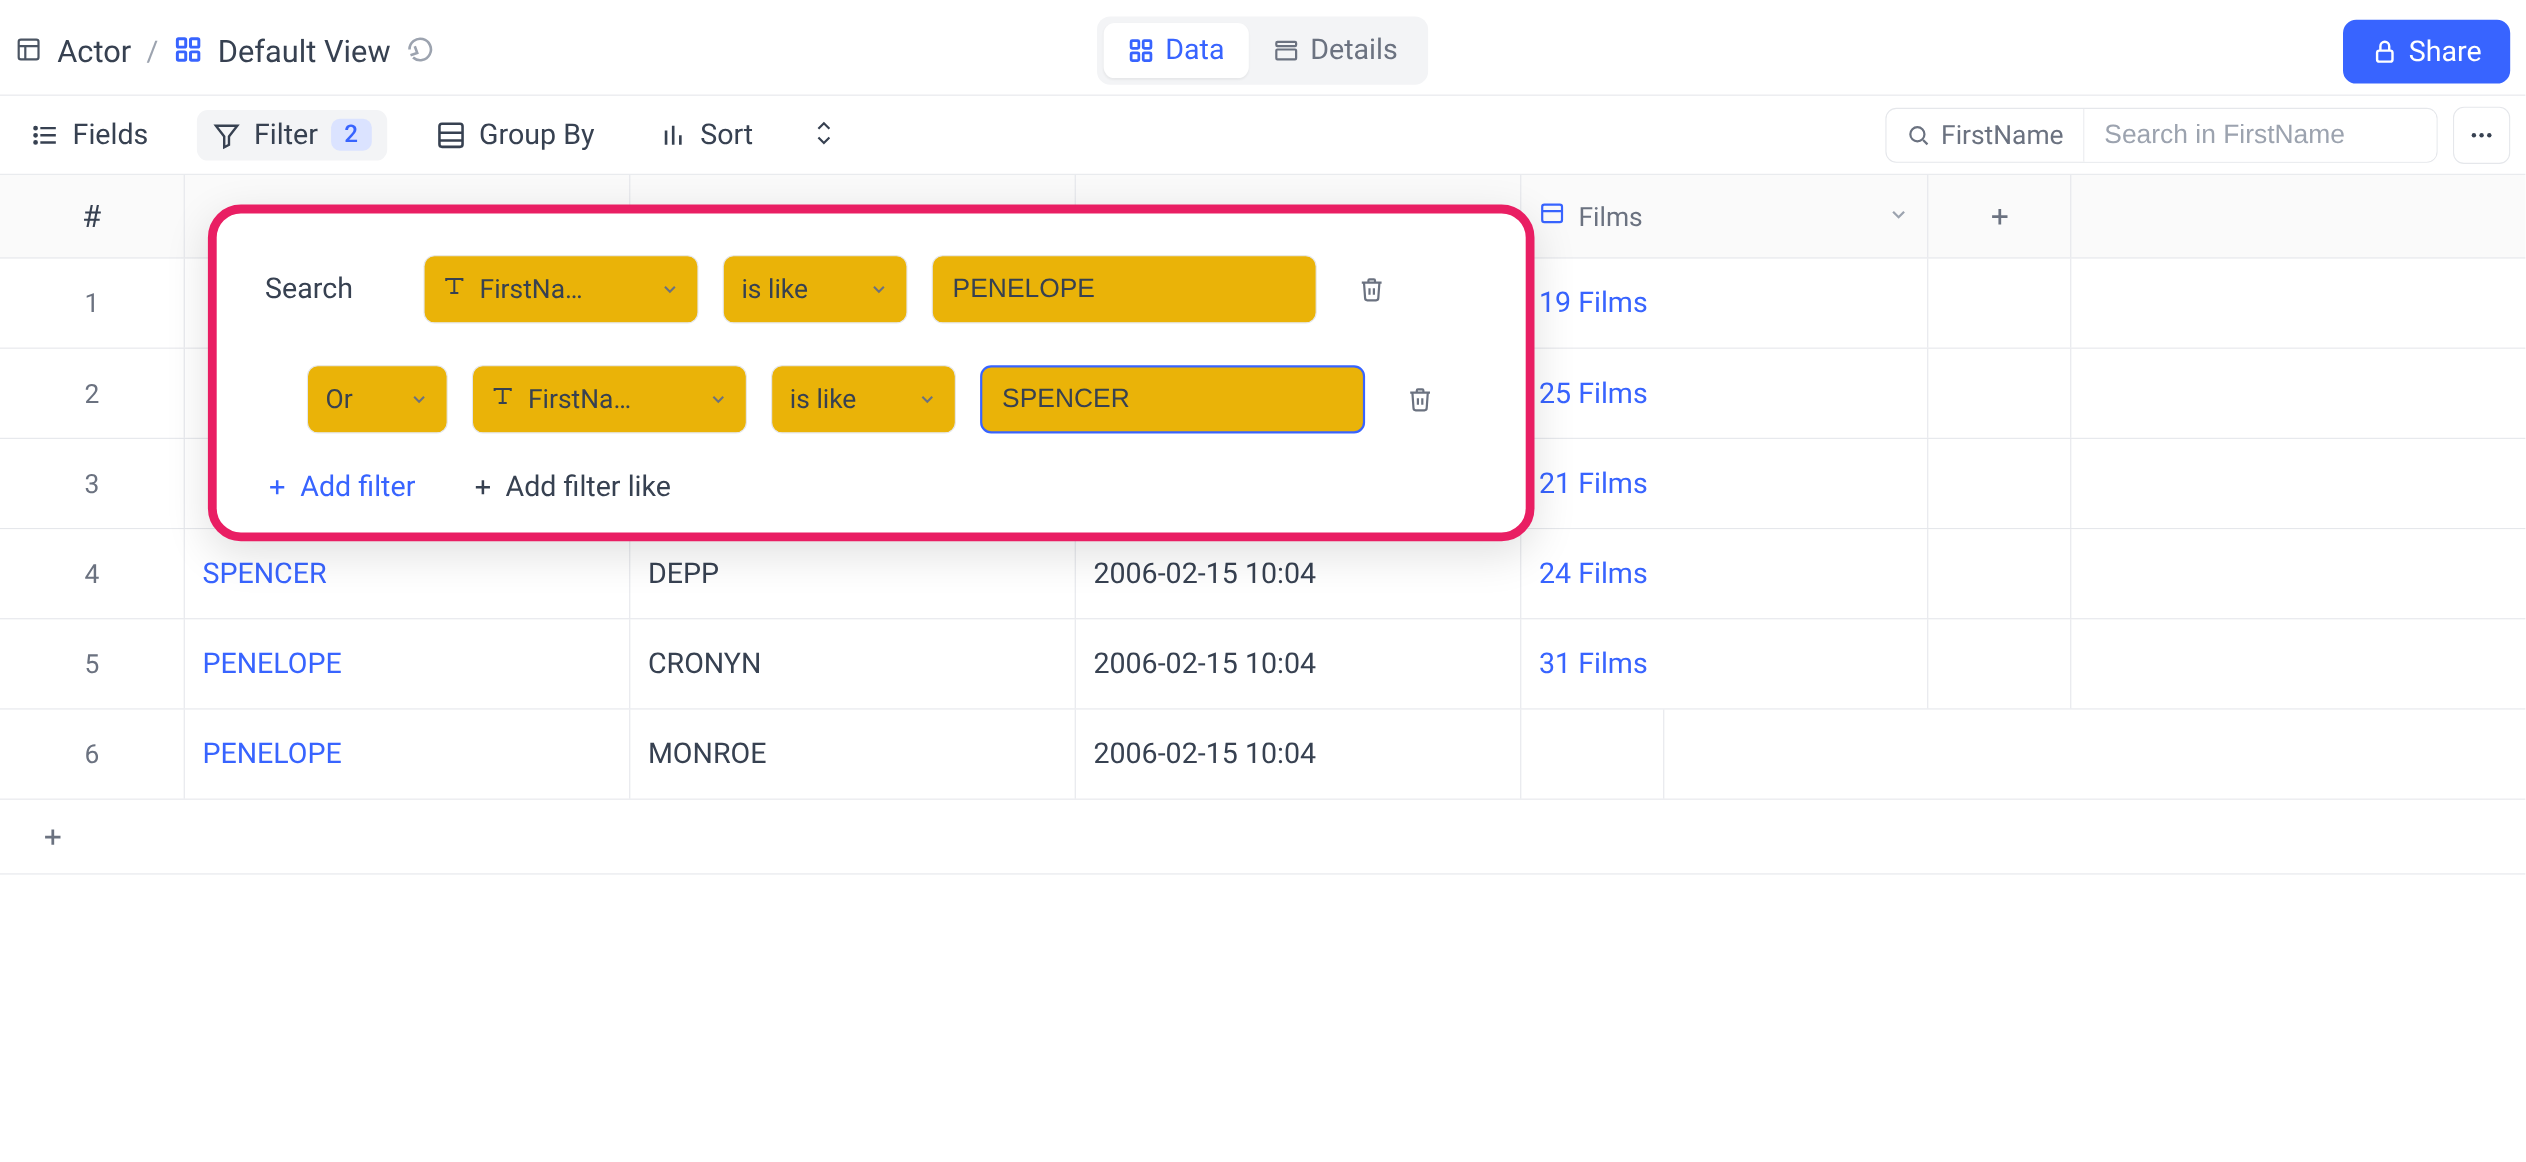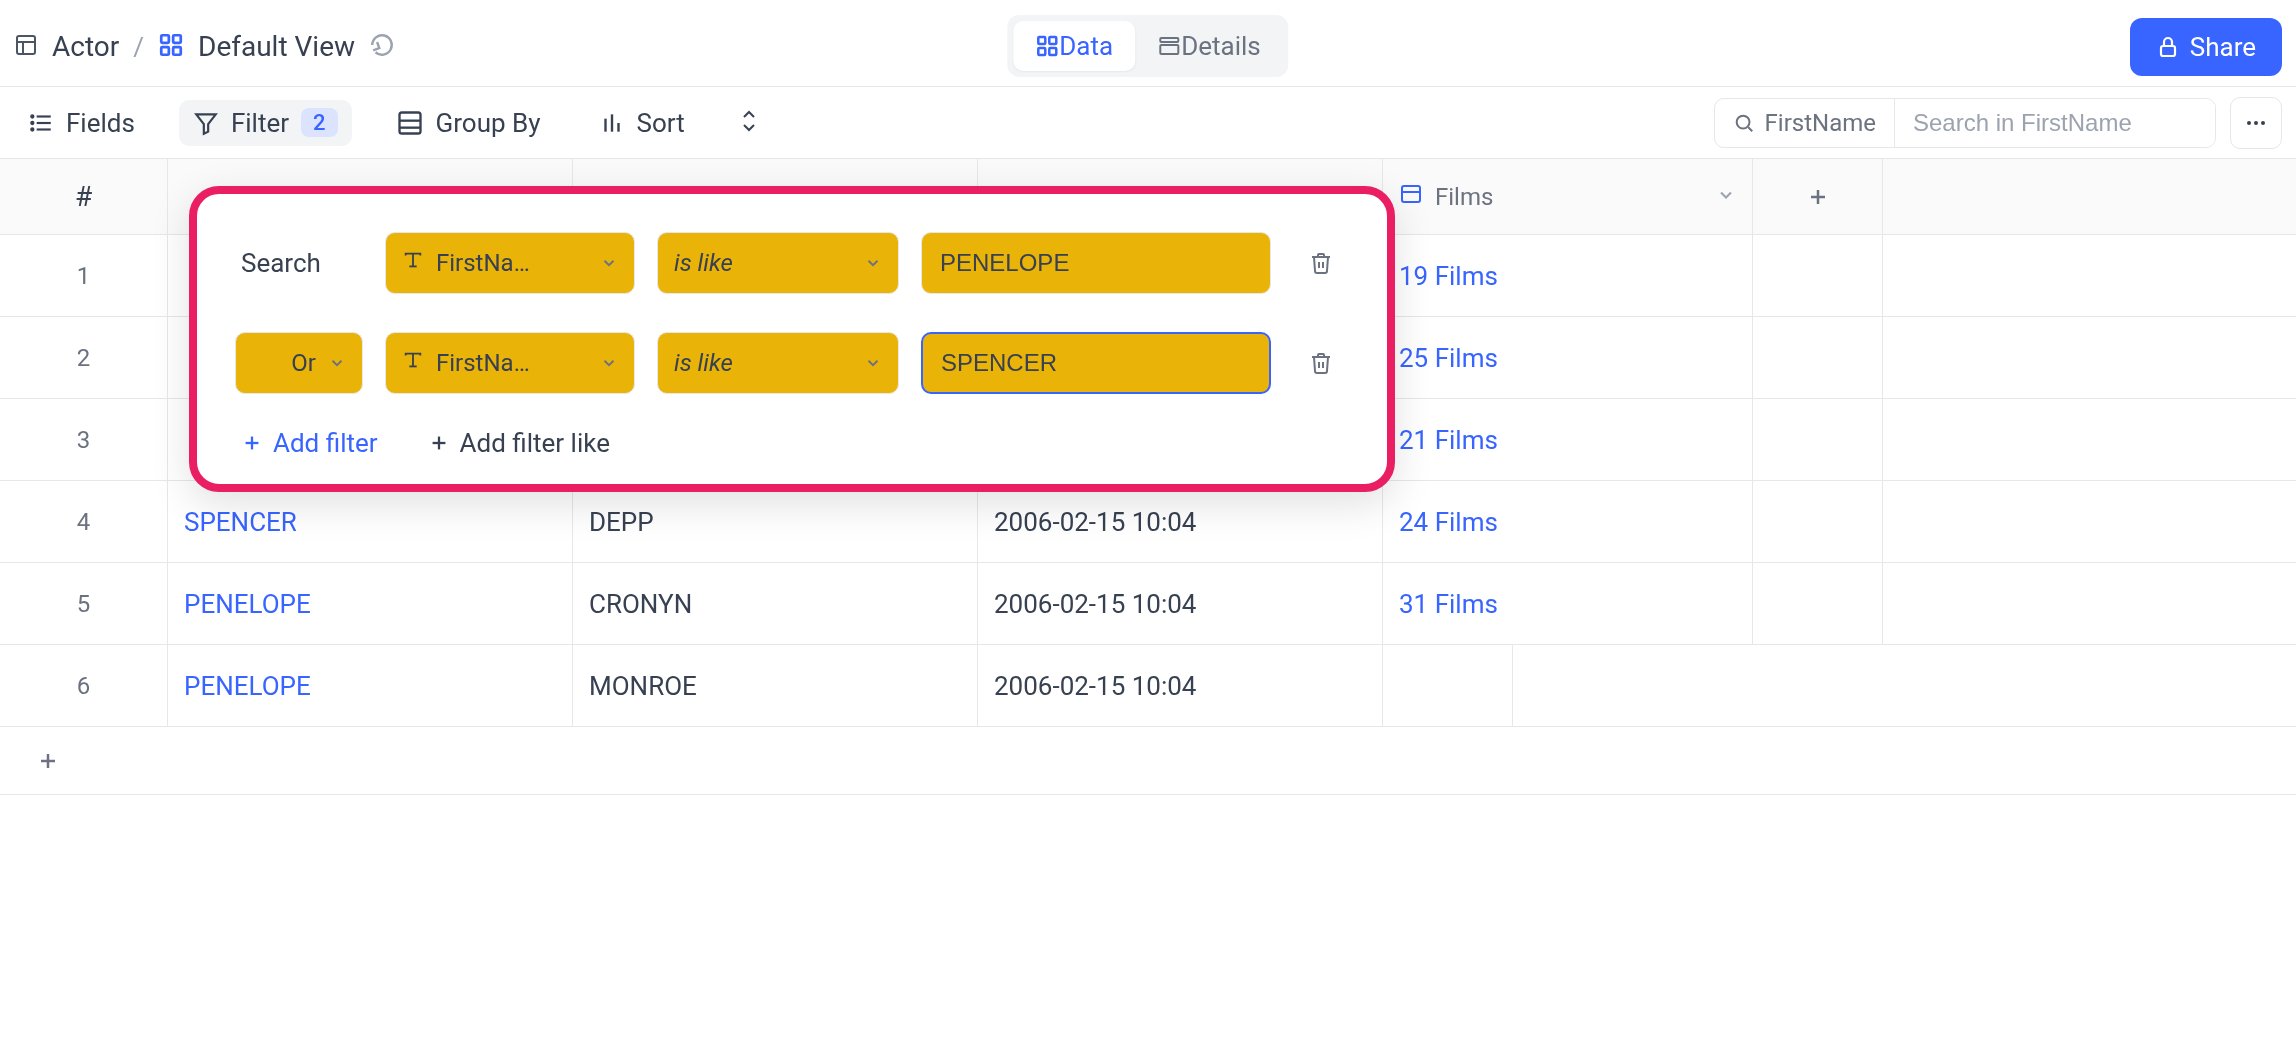--- a/index.html
+++ b/index.html
@@ -25,21 +25,21 @@
     margin:0 -11px;
   }
   .header-left { display:flex; align-items:center; gap:18px; }
   .header-left .crumb { display:flex; align-items:center; gap:14px; }
   .table-icon { width:24px; height:24px; }
   .slash { color:#9ca3af; font-size:26px; }
   .crumb-text { font-size:28px; color:var(--gray-text); }
 
   .header-center { position:absolute; left:50%; transform:translateX(-50%); top:15px;
     display:flex; align-items:center; gap:0; background:#f3f4f6; border-radius:12px; padding:6px; }
-  .seg-btn { display:flex; align-items:center; font-size:26px; color:var(--muted);
+  .seg-btn { display:flex; align-items:center; gap:10px; font-size:26px; color:var(--muted);
     padding:10px 22px; border-radius:10px; cursor:pointer; }
   .seg-btn.active { background:#fff; color:var(--blue); box-shadow:0 1px 2px rgba(0,0,0,.05); }
 
   .header-right { display:flex; align-items:center; gap:14px; }
   .share-btn { display:flex; align-items:center; gap:10px;
     background:var(--blue); color:#fff; font-size:26px; padding:14px 26px;
     border-radius:12px; cursor:pointer; }
 
   
   .toolbar { display:flex; align-items:center; justify-content:space-between;
@@ -93,24 +93,24 @@
     background:#fff; border-radius:30px;
     box-shadow: 0 12px 40px rgba(0,0,0,.12);
     border: 8.5px solid var(--pink-highlight);
     padding:34px 38px 20px 38px;
     z-index:50;
   }
   .filter-row { display:flex; align-items:center; gap:22px; height:70px; margin-bottom:30px; }
   .where-label { width:128px; font-size:26px; color:var(--gray-text); padding-left:6px; }
   .pill { display:flex; align-items:center; gap:12px; border:1px solid var(--border);
     border-radius:10px; padding:0 16px; height:62px; font-size:24px; color:var(--gray-text); background:#eab308; cursor:pointer; }
-  .pill.logic { width:128px; justify-content:flex-end; }
+  .pill.logic { width:128px; justify-content:space-between;margin-left:44px; }
   .pill.field { width:250px; justify-content:flex-start; }
   .pill.field .field-text { flex:1; white-space:nowrap; overflow:hidden; text-overflow:ellipsis; }
-  .pill.op { width:242px; justify-content:space-between;font-style:italic; }
+  .pill.op { width:168px; justify-content:space-between; }
   .pill.val { width:350px; }
   .pill.val input { border:none; outline:none; font-size:24px; width:100%; color:var(--gray-text); background:transparent;}
   .pill.val.focused { border:2px solid var(--blue); }
   .del-btn { display:flex; align-items:center; justify-content:center; width:40px; height:40px;
     color:#6b7280; cursor:pointer; margin-left:8px; }
 
   .filter-actions { display:flex; align-items:center; gap:50px; padding-left:6px; margin-top:4px; margin-bottom:6px; }
   .link-btn { display:flex; align-items:center; gap:10px; font-size:26px; cursor:pointer; }
   .link-btn.primary { color:var(--blue); }
   .link-btn.secondary { color:var(--gray-text); }

